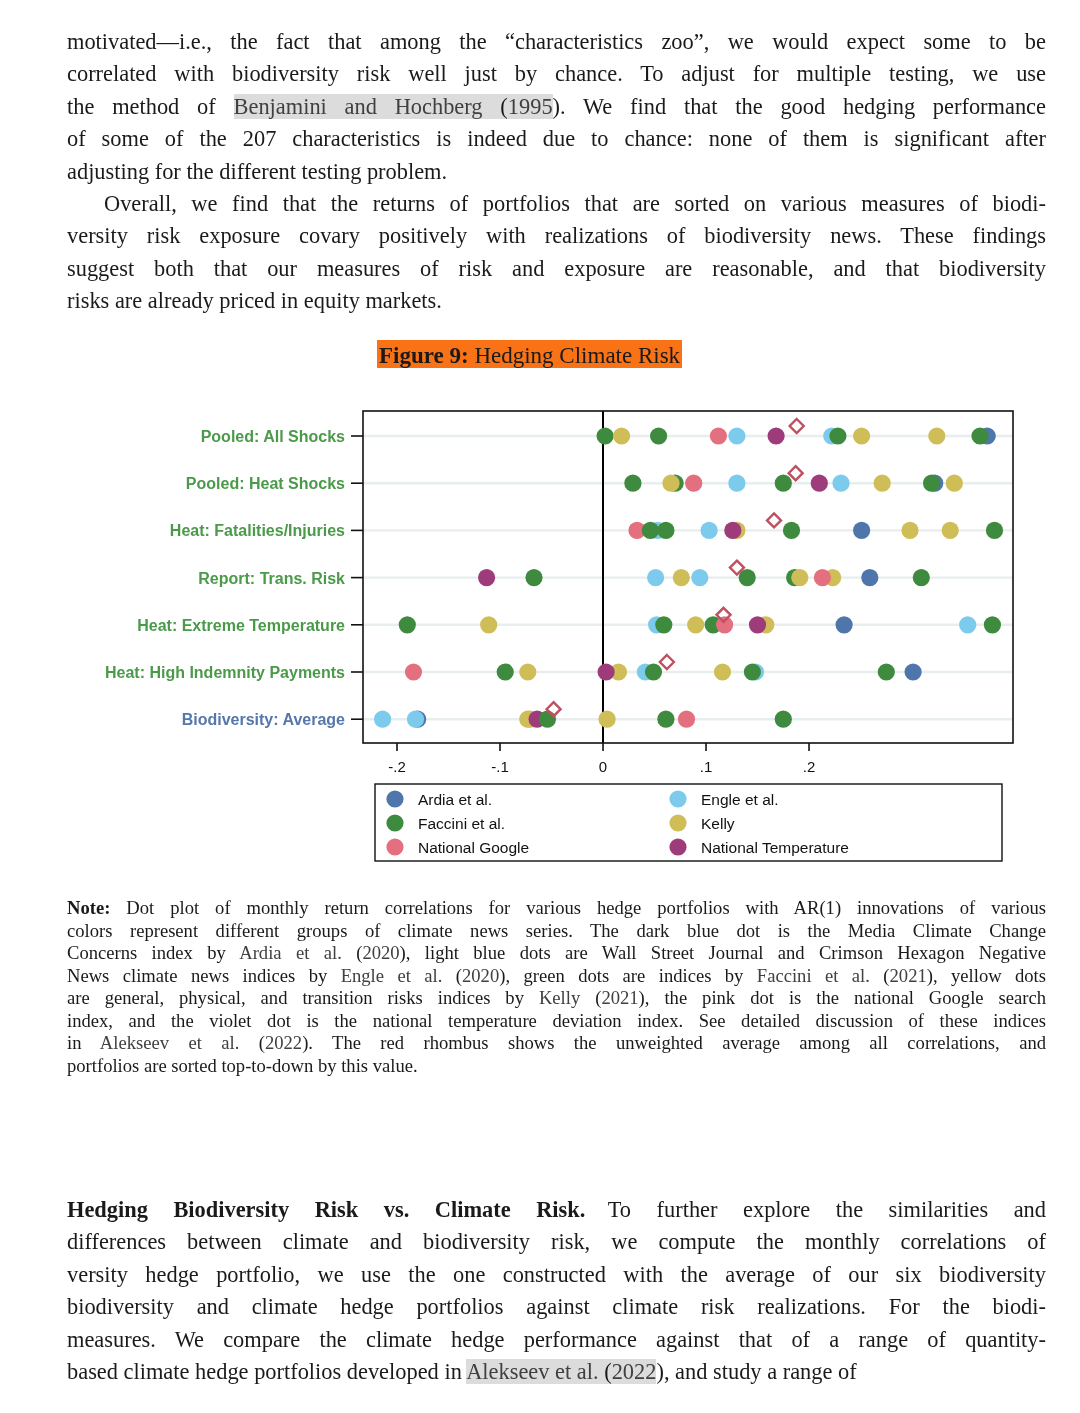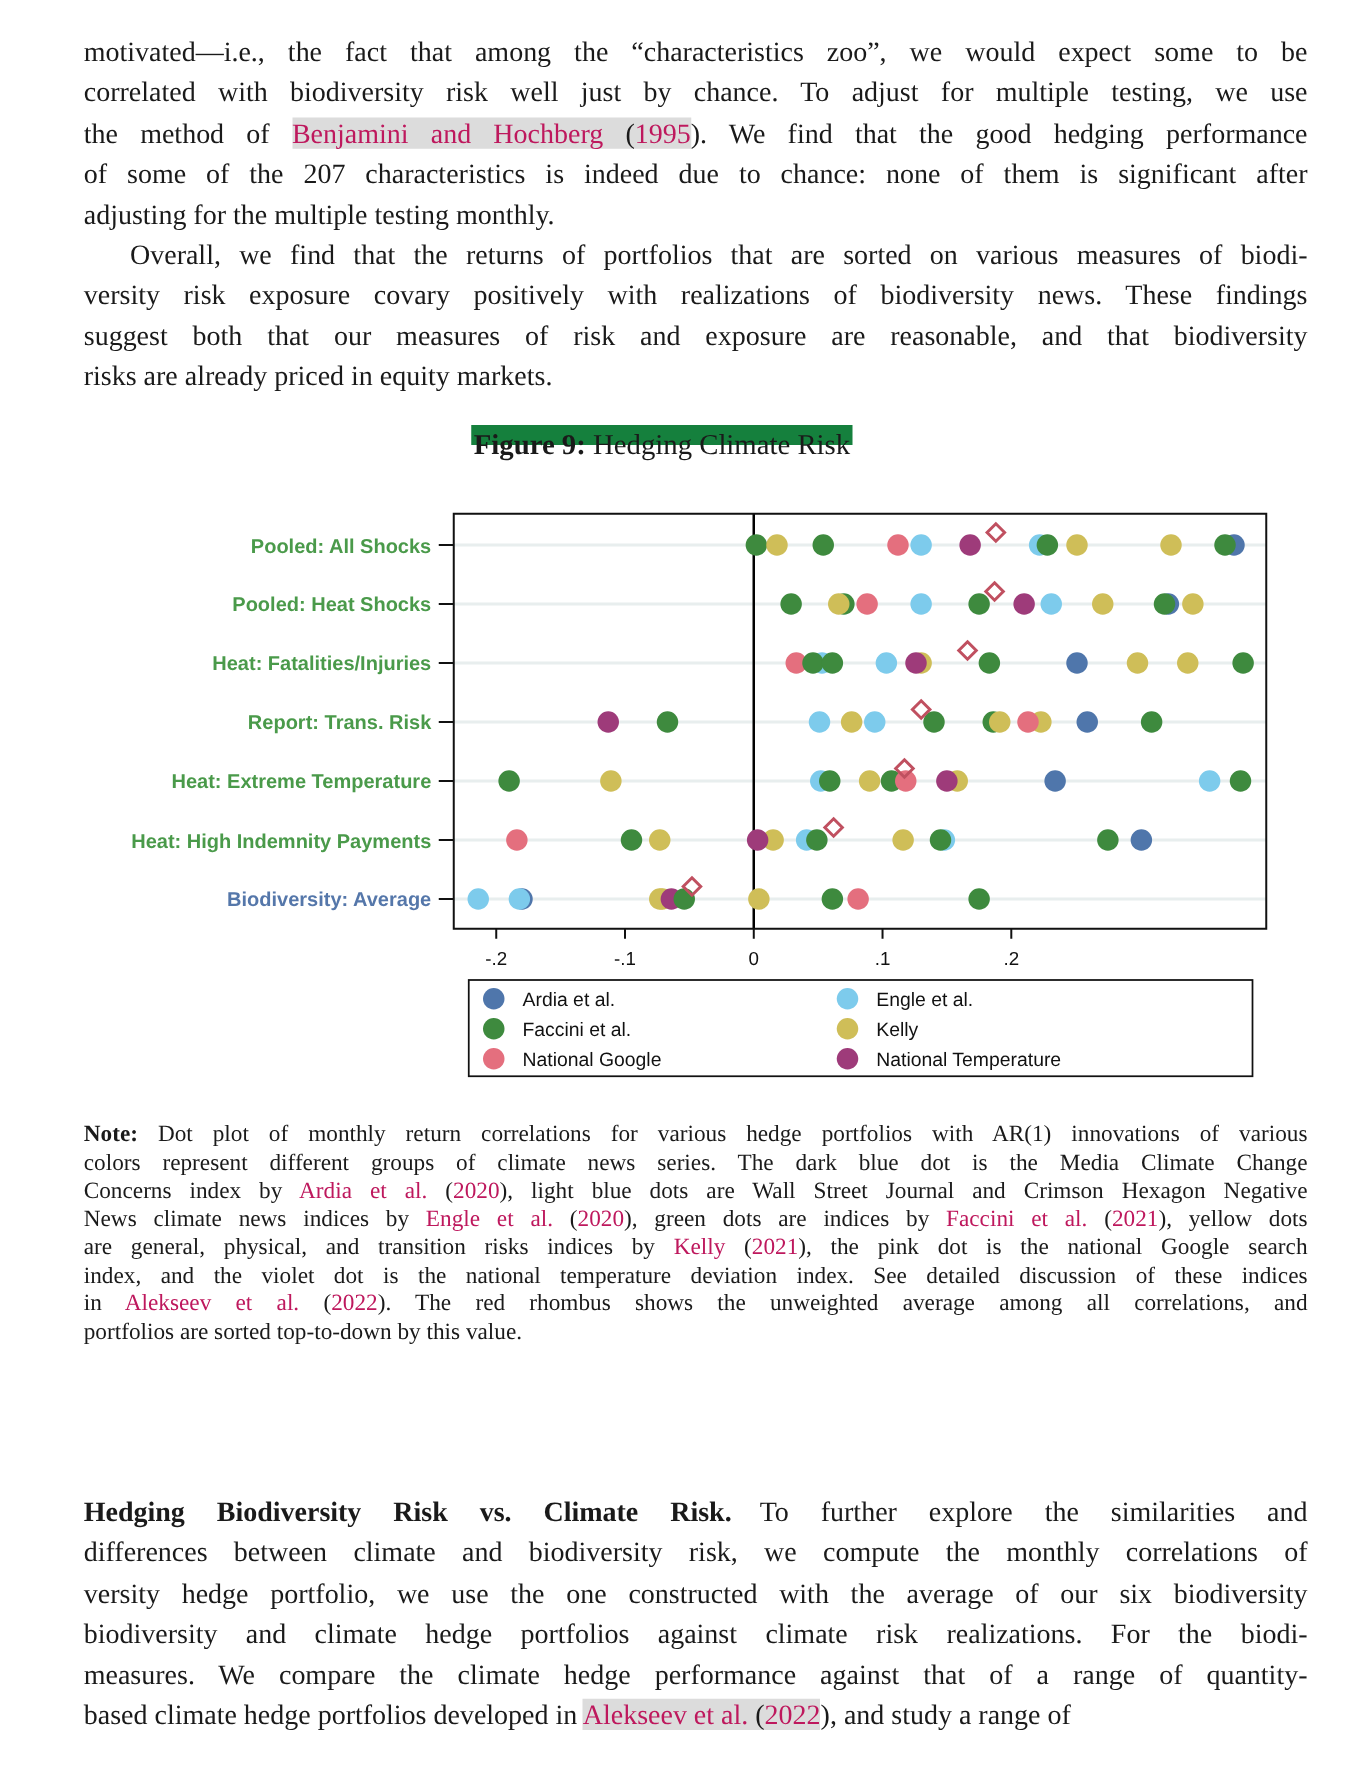--- a/index.html
+++ b/index.html
@@ -3,44 +3,44 @@
 <meta charset="utf-8">
 <style>
   html, body { margin: 0; padding: 0; background: #ffffff; }
   body { width: 1080px; height: 1413px; position: relative; overflow: hidden;
          font-family: "DejaVu Serif", "Liberation Serif", serif; color: #1a1a1a; }
   .para { position: absolute; left: 67px; width: 979px; font-size: 22.4px; line-height: 32.4px;
           text-align: justify; text-align-last: auto; font-family: "Liberation Serif", serif; }
   .para .line { display: block; text-align: justify; text-align-last: justify; white-space: nowrap; }
   .para .line.last { text-align-last: left; }
   .indent { padding-left: 37px; }
-  .cite { color: #be185d; }
+  .cite { color: #404040; }
   .hl { background: #dcdcdc; }
   #p1 { top: 26px; }
   #p2 { top: 188px; }
-  #fig-title { position: absolute; top: 340px; left: 377px; height: 16px; padding: 0 2px;
-               background: #15803d; font-family: "Liberation Serif", serif; font-size: 23px; line-height: 32px; white-space: nowrap; }
+  #fig-title { position: absolute; top: 340px; left: 377px; height: 28px; padding: 0 2px;
+               background: #f97316; font-family: "Liberation Serif", serif; font-size: 23px; line-height: 32px; white-space: nowrap; }
   #fig-title b { font-weight: bold; }
   #chart { position: absolute; left: 0; top: 390px; }
   #note { position: absolute; left: 67px; top: 897px; width: 979px; font-family: "Liberation Serif", serif;
           font-size: 18.6px; line-height: 22.5px; }
   #note .line { display: block; text-align: justify; text-align-last: justify; white-space: nowrap; }
   #note .line.last { text-align-last: left; }
   #p3 { top: 1194px; }
   .sec-title { font-weight: bold; }
 </style>
 </head>
 <body>
 
 <div id="p1" class="para">
     <span class="line"><span>motivated—i.e., the fact that among the “characteristics zoo”, we would expect some to be</span></span>
     <span class="line"><span>correlated with biodiversity risk well just by chance. To adjust for multiple testing, we use</span></span>
     <span class="line"><span>the method of </span><span class="hl"><span class="cite">Benjamini and Hochberg</span> (<span class="cite">1995</span></span>). We find that the good hedging performance</span>
     <span class="line"><span>of some of the 207 characteristics is indeed due to chance: none of them is significant after</span></span>
-    <span class="line last"><span>adjusting for the multiple testing monthly.</span></span>
+    <span class="line last"><span>adjusting for the different testing problem.</span></span>
   </div>
 
 <div id="p2" class="para">
     <span class="line indent"><span>Overall, we find that the returns of portfolios that are sorted on various measures of biodi-</span></span>
     <span class="line"><span>versity risk exposure covary positively with realizations of biodiversity news. These findings</span></span>
     <span class="line"><span>suggest both that our measures of risk and exposure are reasonable, and that biodiversity</span></span>
     <span class="line last"><span>risks are already priced in equity markets.</span></span>
   </div>
 
 <div id="fig-title">

